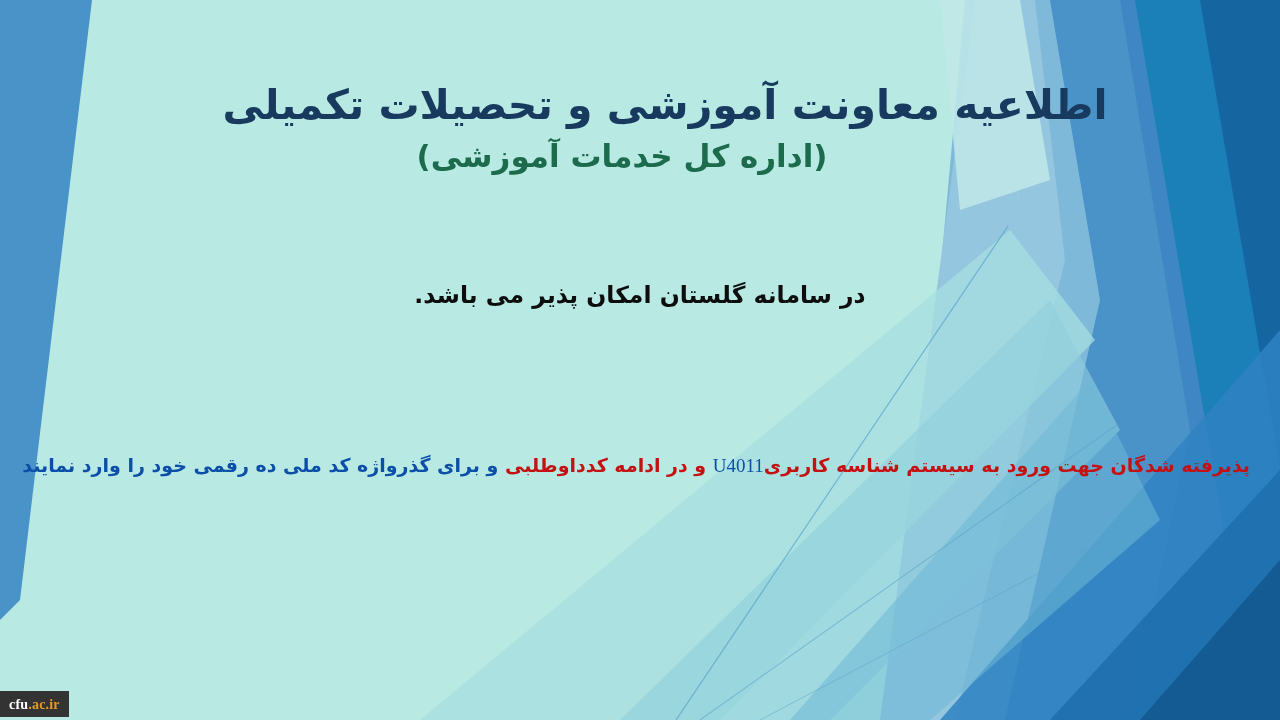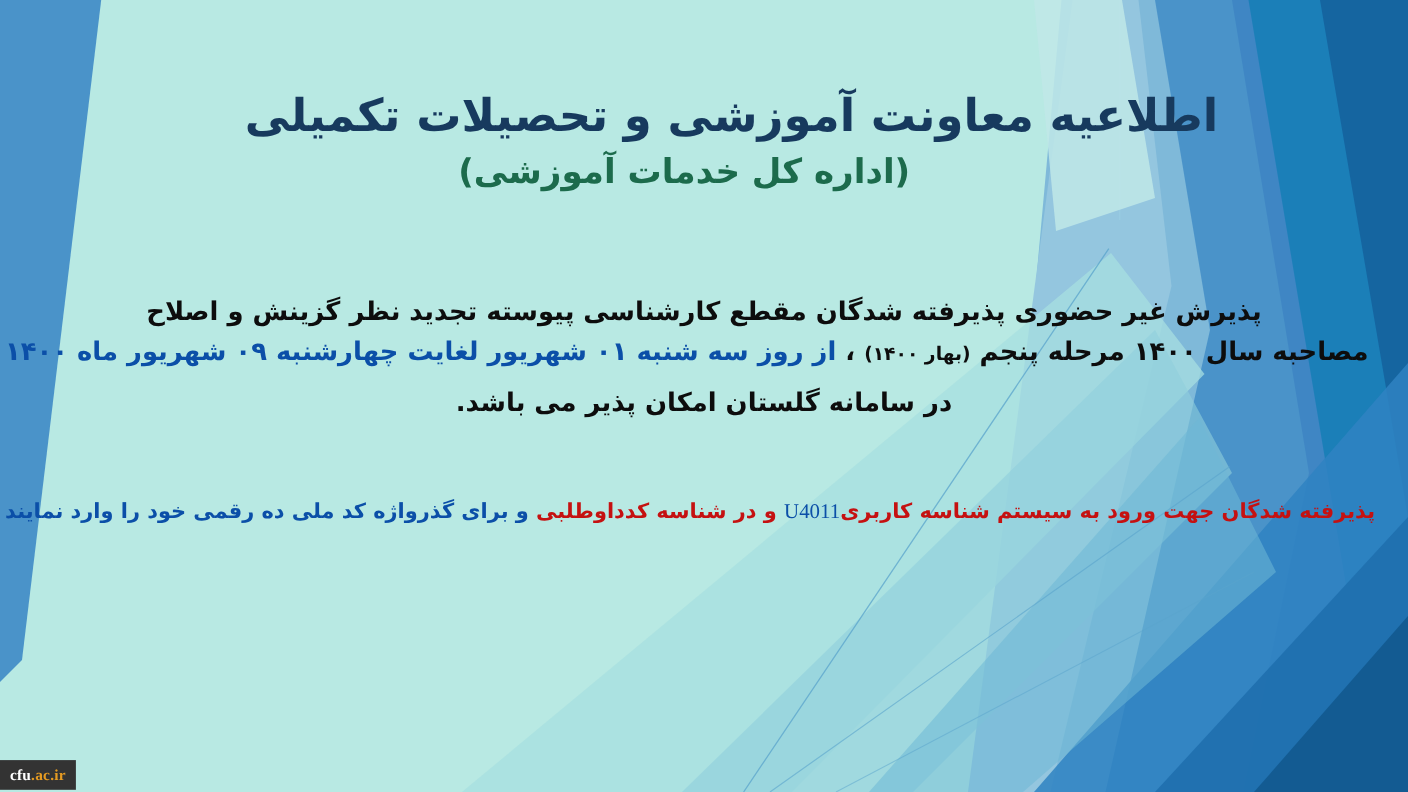--- a/index.html
+++ b/index.html
@@ -167,34 +167,27 @@
   </svg>
 
   <div id="content">
 
     <div class="title-block">
       <div class="main-title">اطلاعیه معاونت آموزشی و تحصیلات تکمیلی</div>
       <div class="sub-title">(اداره کل خدمات آموزشی)</div>
     </div>
 
     <div class="body-block">
-      <div class="body-line l1">پذیرش غیر حضوری پذیرفته شدگان مقطع کارشناسی پیوسته تجدید نظر گزینش و اصلاح</div>
-      <div class="body-line l2">
-        <span>مصاحبه سال ۱۴۰۰ مرحله پنجم</span>
-        <span class="small-paren">(بهار ۱۴۰۰)</span>
-        <span>،</span>
-        <span class="blue-em">از روز  سه شنبه ۰۱ شهریور  لغایت چهارشنبه ۰۹ شهریور  ماه ۱۴۰۰</span>
-      </div>
       <div class="body-line l3">در سامانه گلستان امکان پذیر می باشد.</div>
     </div>
 
     <div class="notice-block">
       <div class="notice-line">
         <span>پذیرفته شدگان جهت ورود به سیستم شناسه کاربری</span><span class="userid">U4011</span>
-        <span>و در شناسه کدداوطلبی</span>
+        <span>و در ادامه کدداوطلبی</span>
         <span class="blue-em">و برای گذرواژه کد ملی ده رقمی خود را وارد نمایند</span>
       </div>
     </div>
 
 
     <div class="watermark">
       <span class="wm-text">cfu</span><span class="wm-text wm-tld">.ac.ir</span>
     </div>
 
   </div>

